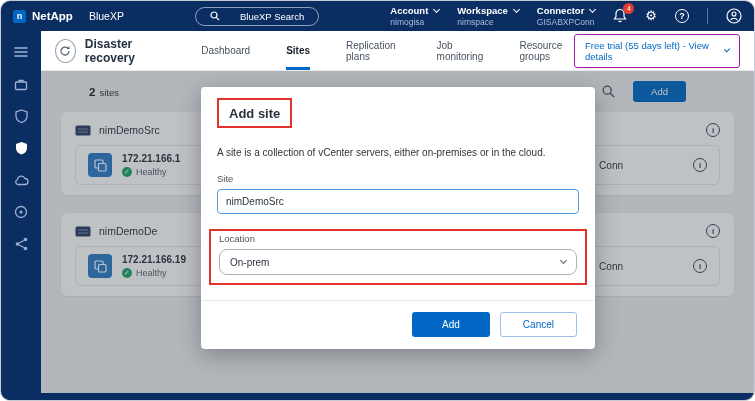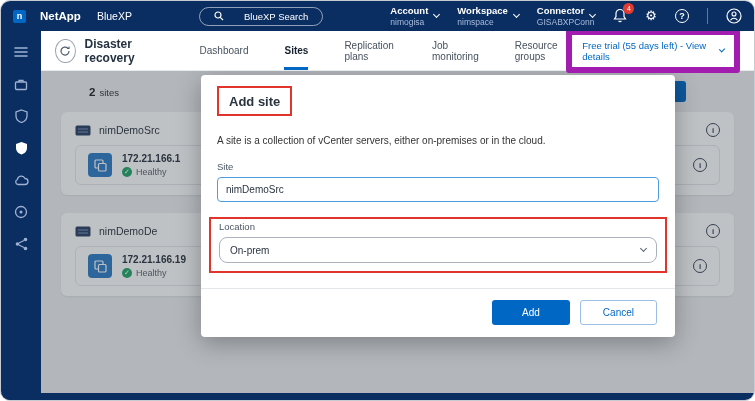--- a/index.html
+++ b/index.html
@@ -6,28 +6,28 @@
   body { background:#fff; font-family:"Liberation Sans", sans-serif; }
   .app { position:relative; width:755px; height:401px; border:1px solid #c6cbd1;
          border-radius:10px; overflow:hidden; background:#eef0f3; }
 
   
   .header { position:absolute; top:0; left:0; right:0; height:30px; background:#0b2e62;
             display:flex; align-items:center; padding:0 12px; gap:16px; z-index:30; }
   .brand { display:flex; align-items:center; gap:6px; }
   .logo-mark { width:13px; height:13px; border-radius:2px; background:#0067c5; color:#fff;
                font-size:9px; font-weight:bold; display:flex; align-items:center; justify-content:center; }
-  .brand-name { color:#fff; font-weight:bold; font-size:11.5px;margin-left:8px; }
+  .brand-name { color:#fff; font-weight:bold; font-size:11.5px; }
   .brand-product { color:#fff; font-size:10.5px; margin-left:10px; }
   .search-pill { margin-left:auto; display:flex; align-items:center; gap:20px; height:19px;
                  padding:0 14px; border:1px solid rgba(255,255,255,.55); border-radius:10px;
                  color:#fff; font-size:9.5px; cursor:pointer; }
   .hgroups { margin-left:auto; display:flex; align-items:center; gap:18px; }
   .hgroup { display:flex; flex-direction:column; color:#fff; line-height:1.2; cursor:pointer; }
-  .hgroup-top { display:flex; align-items:flex-end; gap:6px; font-size:9.5px; font-weight:bold; }
+  .hgroup-top { display:flex; align-items:center; gap:6px; font-size:9.5px; font-weight:bold; }
   .hgroup-val { font-size:8.5px; color:#a9bcdc; }
   .chev { width:5px; height:5px; border-right:1.3px solid currentColor; border-bottom:1.3px solid currentColor;
           transform:rotate(45deg); display:inline-block; margin-top:-3px; }
   .hicon { position:relative; display:flex; align-items:center; cursor:pointer; }
   .badge { position:absolute; top:-5px; right:-7px; background:#e03c31; color:#fff; font-size:7px;
            min-width:11px; height:11px; border-radius:6px; display:flex; align-items:center; justify-content:center; }
   .gear-glyph { color:#fff; font-size:13px; line-height:1; }
   .help-circle { width:14px; height:14px; border:1.3px solid #fff; border-radius:50%; color:#fff;
                  font-size:9px; display:flex; align-items:center; justify-content:center; font-weight:bold; }
   .divider-v { width:1px; height:16px; background:rgba(255,255,255,.35); }
@@ -42,21 +42,21 @@
   
   .subheader { position:absolute; left:40px; top:30px; right:0; height:40px; background:#fff;
                display:flex; align-items:center; padding:0 14px; z-index:10; border-bottom:1px solid #e7eaed; }
   .dr-circle { width:24px; height:24px; border:1px solid #9aa4af; border-radius:50%;
                display:flex; align-items:center; justify-content:center; color:#52606e; }
   .page-title { font-size:12px; color:#24313f; font-weight:bold; margin-left:9px; }
   .tabs { display:flex; margin-left:30px; gap:36px; height:100%;justify-content:center; }
   .tab { display:flex; align-items:center; font-size:10px; color:#47525e; border-bottom:3px solid transparent;
          padding-top:3px; cursor:pointer; }
   .tab.active { color:#17222e; border-bottom-color:#0067c5; font-weight:bold; }
-  .free-trial { margin-left:auto; display:flex; align-items:center; gap:9px; border:6px solid #a21caf;
+  .free-trial { margin-left:auto; display:flex; align-items:center; gap:9px; border:1px solid #a21caf;
                 color:#0067c5; font-size:9.5px; padding:5px 10px; border-radius:3px; background:#fff; cursor:pointer; }
 
   
   .content { position:absolute; left:40px; top:70px; right:0; bottom:7px; background:#eef0f3; z-index:1; overflow:hidden; }
   .sites-row { display:flex; align-items:center; margin:10px 20px 10px 48px; }
   .sites-count { font-size:11.5px; font-weight:bold; color:#222; }
   .sites-label { font-size:9.5px; color:#333; margin-left:4px; margin-top:2px; }
   .content-search { margin-left:auto; color:#4a5560; cursor:pointer; display:flex; }
   .add-btn-top { background:#0067c5; color:#fff; font-size:9.5px; padding:5px 18px; border-radius:3px;
                  margin-left:18px; margin-right:48px; border:none; cursor:pointer; }
@@ -73,21 +73,21 @@
   .vcol { margin-left:10px; display:flex; flex-direction:column; gap:3px; }
   .ip { font-size:10px; color:#2a3440;font-weight:bold; }
   .health { display:flex; align-items:center; gap:4px; font-size:9px; color:#5a6470; }
   .check-circle { width:10px; height:10px; border-radius:50%; background:#21a567; color:#fff; font-size:7px;
                   display:flex; align-items:center; justify-content:center; }
   .conn { margin-left:auto; font-size:10px; color:#2a3440; }
   .vrow .info-gap { margin-left:70px; }
 
   
   .overlay { position:absolute; left:40px; top:70px; right:0; bottom:7px; background:rgba(42,52,64,.30); z-index:5; }
-  .modal { position:absolute; left:200px; top:74px; width:474px; background:#fff; border-radius:4px;
+  .modal { position:absolute; left:200px; top:86px; width:394px; background:#fff; border-radius:4px;
            z-index:8; box-shadow:0 6px 24px rgba(0,0,0,.30); }
   .modal-body { padding:11px 16px 0; }
   .annotation { border:2px solid #e0342c; }
   .title-wrap { display:inline-block; padding:4px 10px; }
   .modal-title { font-size:13px; font-weight:bold; color:#2a3440; }
   .modal-desc { margin-top:19px; font-size:10px; color:#333; }
   .field-label { margin-top:15px; font-size:9.5px; color:#4a5560; }
   .text-input { margin-top:5px; width:100%; height:25px; border:1px solid #4d9de0; border-radius:4px;
                 font-size:10px; padding:0 8px; color:#2a3440; outline:none; font-family:inherit; background:#fff; }
   .loc-wrap { margin:15px -8px 0; padding:2px 8px 8px; }

